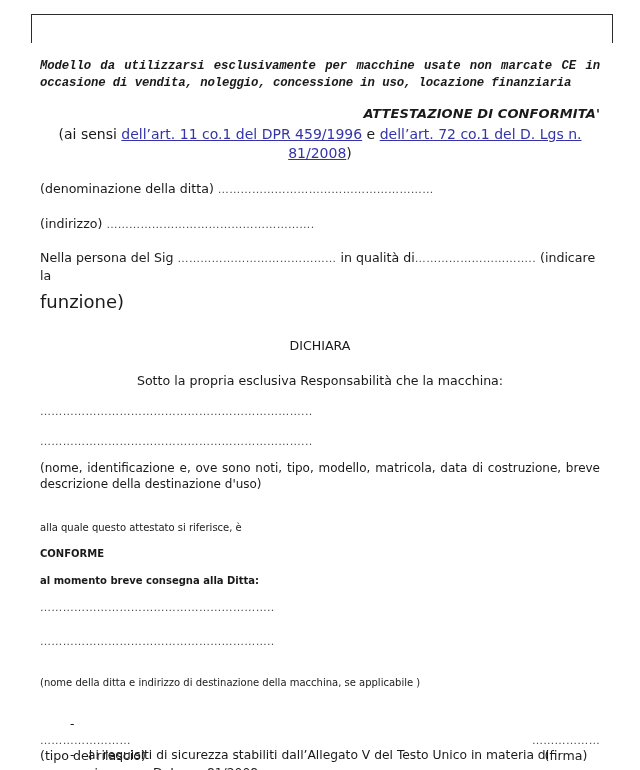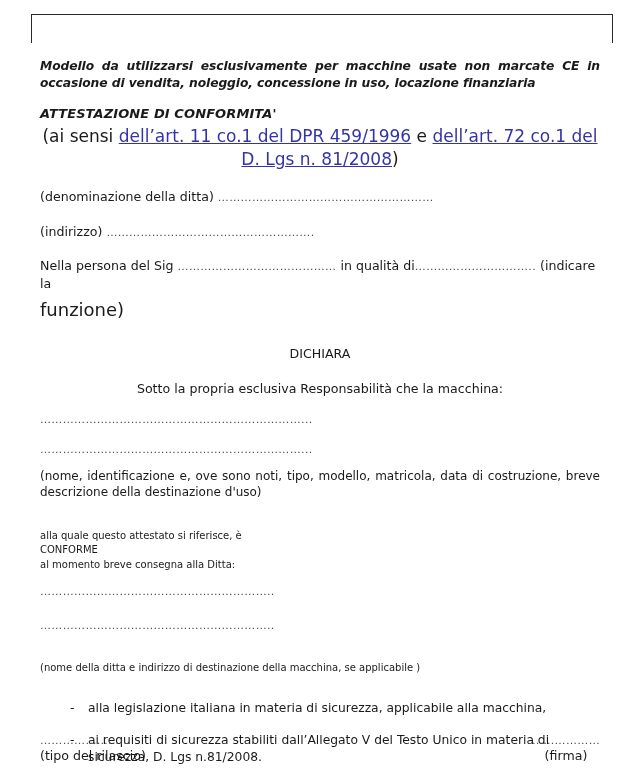--- a/index.html
+++ b/index.html
@@ -39,34 +39,35 @@
   }
 
   .intro {
     margin-top: 58px;
     font-size: 12.3px;
     font-weight: bold;
     font-style: italic;
     line-height: 1.42;
     text-align: justify;
     letter-spacing: -0.1px;
+    font-family: Liberation Mono, monospace;
   }
 
   .doc-title {
     margin-top: 13px;
     font-size: 13px;
     font-weight: bold;
     font-style: italic;
-    text-align: left;
+    text-align: right;
     letter-spacing: 0.1px;
   }
 
   .subtitle {
     margin-top: 4px;
-    font-size: 17px;
+    font-size: 14px;
     text-align: center;
     line-height: 1.35;
   }
   .subtitle a,
   .lnk {
     color: #3434a8;
     text-decoration: underline;
   }
 
   .field-line {
@@ -121,21 +122,22 @@
     text-align: justify;
     margin-top: 12px;
   }
 
   .plain {
     font-size: 10px;
     line-height: 1.35;
     margin-top: 28px;
   }
   .plain.gap-sm {
-    margin-top: 1px;
+    margin-top: 13px;
+    font-weight: bold;
   }
   .plain.gap-xs {
   }
 
   .bullets {
     margin-top: 26px;
   }
   .bullet {
     display: flex;
     font-size: 12.3px;
@@ -231,21 +233,20 @@
 
   <div class="plain gap-sm">al momento breve consegna alla Ditta:</div>
   <div class="dotrow short">……………………………………………………..</div>
   <div class="dotrow short2">……………………………………………………..</div>
   <div class="plain gap-xs">(nome della ditta e indirizzo di destinazione della macchina, se applicabile )</div>
 
   <div class="bullets">
     <div class="bullet">
       <div class="dash">-</div>
       <div class="btext">
-        <span>alla legislazione italiana in materia di sicurezza, applicabile alla macchina,</span>
       </div>
     </div>
     <div class="bullet">
       <div class="dash">-</div>
       <div class="btext">
         <span>ai requisiti di sicurezza stabiliti dall’Allegato V del Testo Unico in materia di</span>
         <span>sicurezza, D. Lgs n.81/2008.</span>
       </div>
     </div>
   </div>

